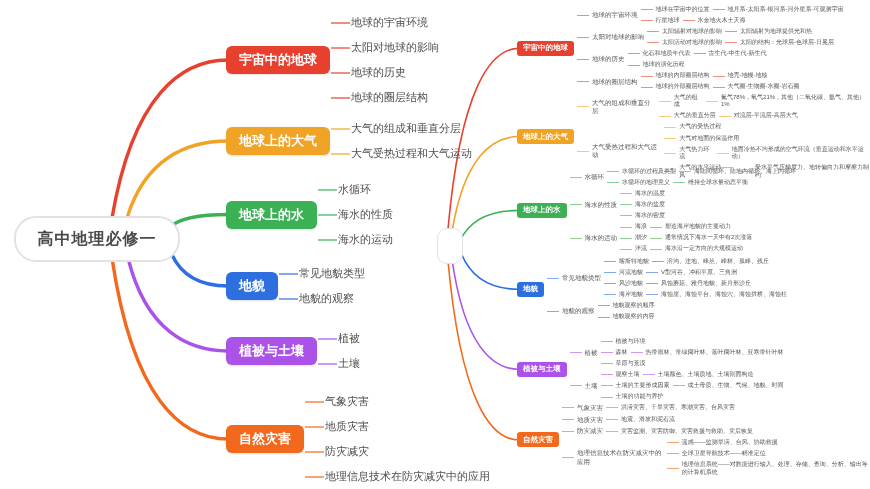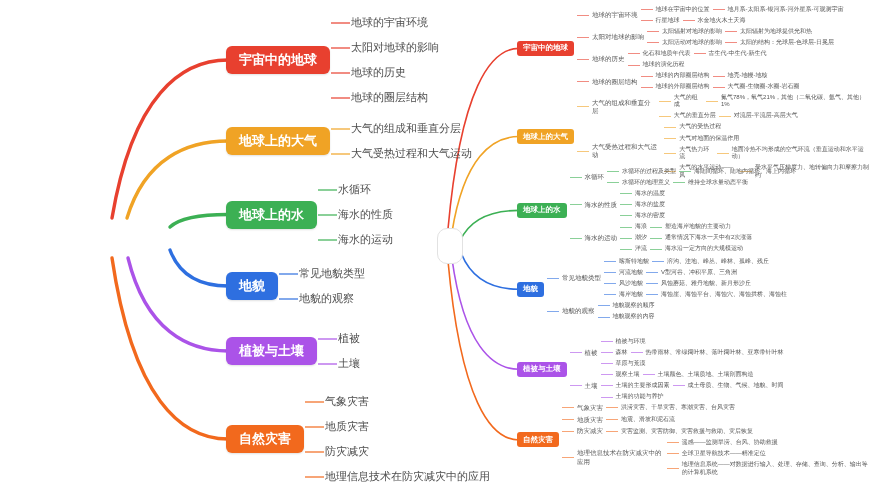--- a/index.html
+++ b/index.html
@@ -47,20 +47,23 @@
       <path d="M 128 258 C 146 330.54, 188 351, 228 351" fill="none" stroke="#ab53e8" stroke-width="3.4" stroke-linecap="round"></path>
       <path d="M 112 258 C 132.88 399.18, 181.6 439, 228 439" fill="none" stroke="#f2691d" stroke-width="3.4" stroke-linecap="round"></path>
       <path d="M 448 229 C 460.78 88.11249999999998, 490.6 48.375, 519 48.375" fill="none" stroke="#e8402f" stroke-width="1.6" stroke-linecap="round"></path>
       <path d="M 452 232 C 464.06 157.534375, 492.2 136.53125, 519 136.53125" fill="none" stroke="#f0a325" stroke-width="1.6" stroke-linecap="round"></path>
       <path d="M 460 241 C 470.62 217.1125, 495.4 210.375, 519 210.375" fill="none" stroke="#3cb054" stroke-width="1.6" stroke-linecap="round"></path>
       <path d="M 460 250 C 470.62 280.639375, 495.4 289.28125, 519 289.28125" fill="none" stroke="#2e6fe0" stroke-width="1.6" stroke-linecap="round"></path>
       <path d="M 452 259 C 464.06 345.01937499999997, 492.2 369.28125, 519 369.28125" fill="none" stroke="#ab53e8" stroke-width="1.6" stroke-linecap="round"></path>
       <path d="M 448 261 C 460.78 400.59562500000004, 490.6 439.96875, 519 439.96875" fill="none" stroke="#f2691d" stroke-width="1.6" stroke-linecap="round"></path>
     </svg>
 
+  <div id="left-root" class="root-box">
+    <span class="root-label">高中地理必修一</span>
+  </div>
 
   <div id="right-root" class="root-box"></div>
 
   <div id="lmap" class="lmap">
       <div class="branch-block" style="left: 226px; top: 10px;">
         <div class="tnode d0">
           <span class="pill" style="background: rgb(232, 64, 47);">宇宙中的地球</span>
           <div class="tkids">
             <div class="trow">
               <span class="tconn" style="border-top-color: rgb(232, 64, 47);"></span>

